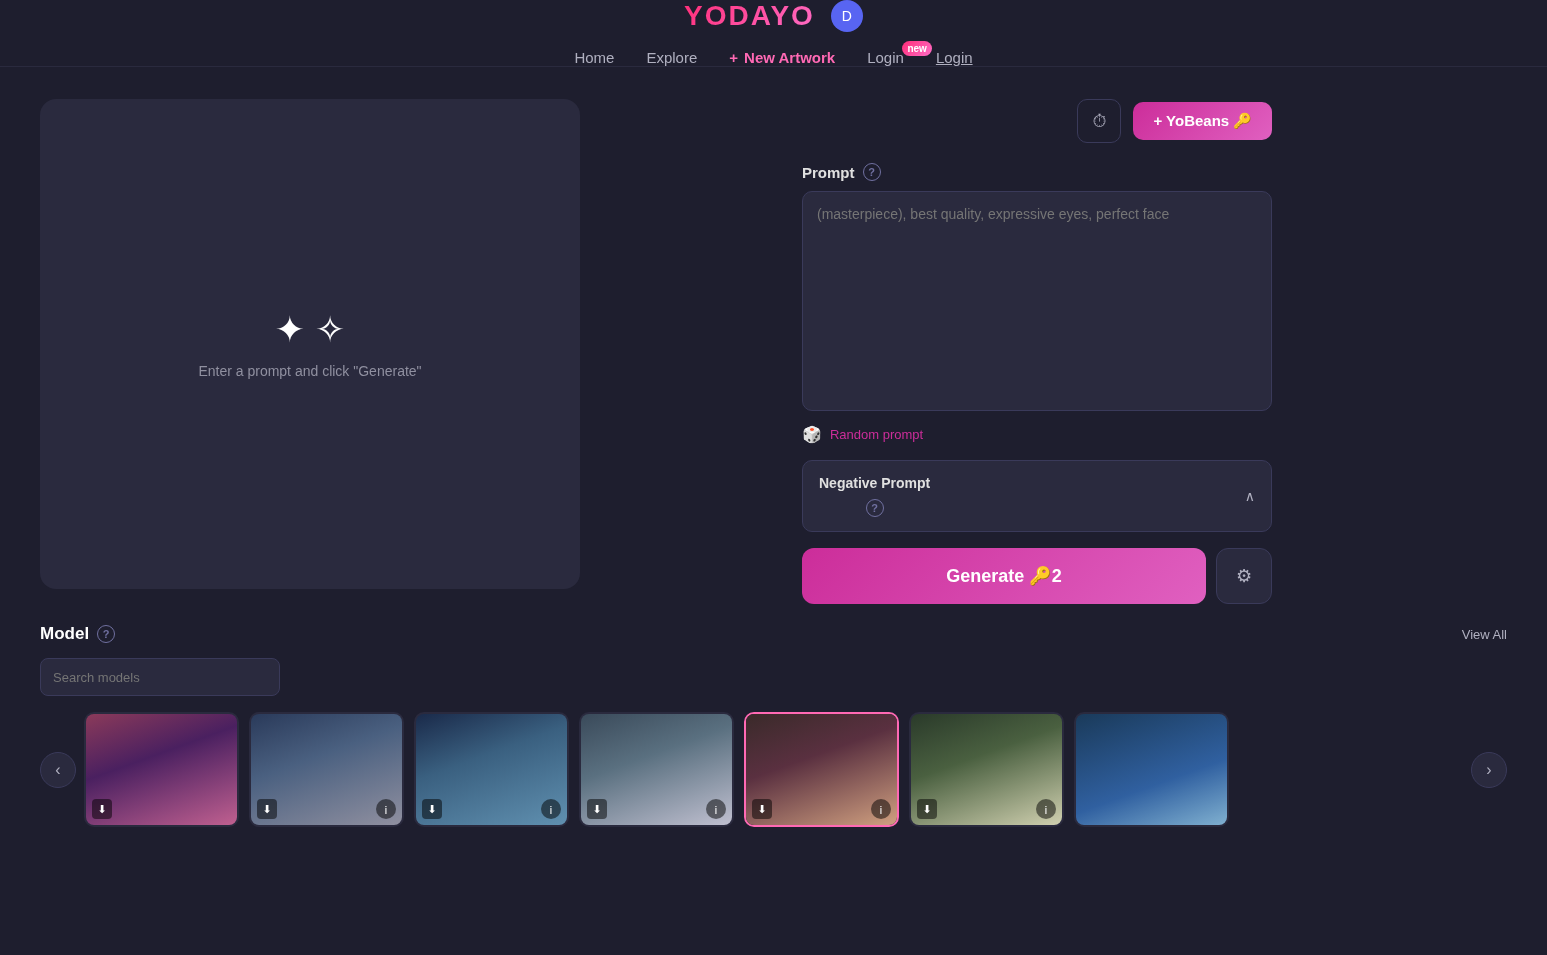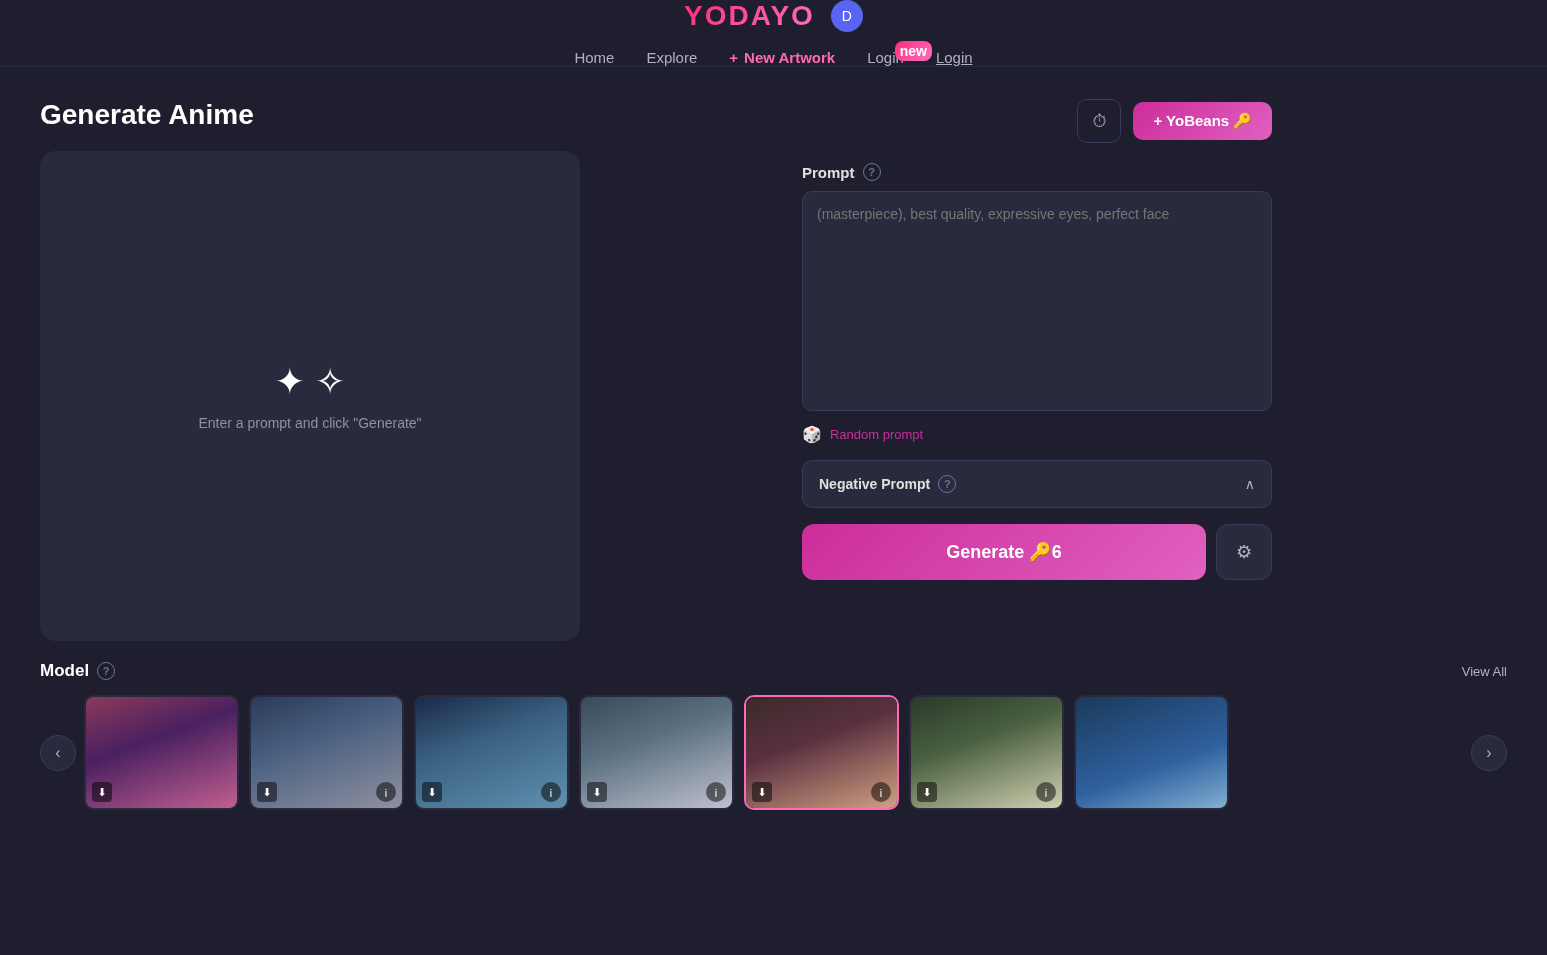--- a/index.html
+++ b/index.html
@@ -73,21 +73,21 @@
       color: #b0b0c0;
       font-size: 15px;
       cursor: pointer;
     }
     .new-badge {
       position: absolute;
       top: -8px;
       right: -28px;
       background: linear-gradient(135deg, #ff2d78, #ff6ec7);
       color: white;
-      font-size: 14px;
+      font-size: 10px;
       font-weight: bold;
       padding: 2px 5px;
       border-radius: 8px;
       text-align: right;
     }
     .nav-login {
       color: #b0b0c0;
       font-size: 15px;
       cursor: pointer;
       text-decoration: underline;
@@ -231,20 +231,21 @@
       cursor: pointer;
       margin-bottom: 16px;
     }
     .negative-prompt-bar-left {
       display: flex;
       align-items: center;
       gap: 8px;
       font-size: 14px;
       font-weight: 600;
       color: #e0e0e0;
+      flex-direction: column;
     }
     .chevron-icon {
       color: #b0b0c0;
       font-size: 14px;
     }
 
     .high-priority-row {
       display: flex;
       align-items: center;
       justify-content: space-between;
@@ -446,21 +447,20 @@
       <span>Login</span>
       <span class="new-badge">new</span>
     </div>
     <a class="nav-login">Login</a>
   </nav>
 </header>
 
 <div class="main">
 
   <div class="left-panel">
-    <h1 class="page-title">Generate Anime</h1>
     <div class="canvas-area">
       <div class="sparkle-icon">✦ ✧</div>
       <span class="canvas-hint">Enter a prompt and click "Generate"</span>
     </div>
   </div>
 
   <div class="right-panel">
     
     <div class="top-actions">
       <button class="history-btn">⏱</button>
@@ -489,38 +489,41 @@
         <div class="help-icon">?</div>
       </div>
       <span class="chevron-icon">∧</span>
     </div>
 
     
 
     
     <div class="generate-row">
       <button class="generate-btn">
-        <span>Generate 🔑6</span>
+        <span>Generate 🔑2</span>
       </button>
       <button class="settings-btn">
         <span>⚙</span>
       </button>
     </div>
   </div>
 </div>
 
 <div class="bottom-section">
   <div class="model-header">
     <div class="model-title">
       <span>Model</span>
       <div class="help-icon">?</div>
     </div>
     <span class="view-all">View All</span>
   </div>
 
+  <div class="search-input-wrap">
+    <input class="search-input" type="text" placeholder="Search models" style="">
+  </div>
 
   <div class="model-carousel">
     <button class="carousel-arrow">‹</button>
     <div class="model-grid">
 
       <div class="model-card">
         <div class="model-img-1" style="width:100%;height:100%;"></div>
         <span class="model-dl-icon">⬇</span>
       </div>
 

